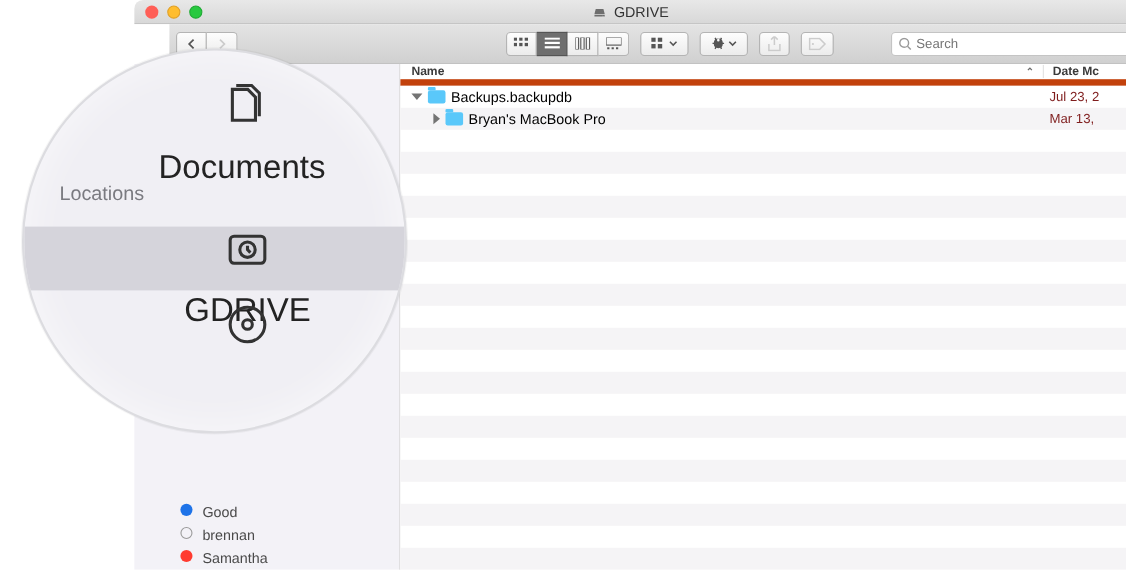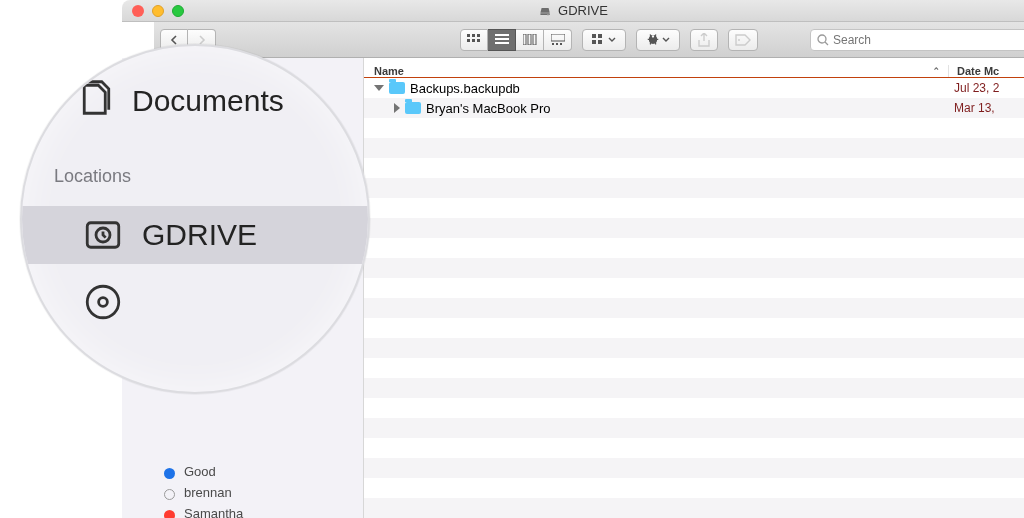--- a/index.html
+++ b/index.html
@@ -59,27 +59,27 @@
     display:flex; align-items:center; padding:0 6px; gap:4px; color:#9a9a9a; font-size:12px;
   }
   .searchbox input{border:none;outline:none;flex:1;font-size:12px;background:transparent;}
 
   .body{ flex:1; display:flex; overflow:hidden;}
   .sidebar{
     width:242px; background:#f3f2f7; border-right:1px solid #d7d7d7;
     padding-top:400px; font-size:13px; color:#4a4a4a;
   }
   .tags-list{padding-left:42px;}
-  .tag-row{display:flex;align-items:flex-end;gap:9px;height:21px;}
+  .tag-row{display:flex;align-items:flex-start;gap:9px;height:21px;}
   .dot{width:11px;height:11px;border-radius:50%;}
   .dot.hollow{border:1.5px solid #9a9a9a;background:transparent;}
   .main{flex:1; display:flex; flex-direction:column;}
   .col-header{
-    height:20px; background:#fff; border-bottom:1px solid #c2410c;
-    display:flex; align-items:flex-end; font-size:11px; font-weight:600; color:#3a3a3a;
+    height:20px; background:#fff; border-bottom:6px solid #c2410c;
+    display:flex; align-items:center; font-size:11px; font-weight:600; color:#3a3a3a;
   }
   .col-name{flex:1; padding-left:10px; display:flex; align-items:center;}
   .col-name .caret-up{margin-left:auto;margin-right:8px;font-size:9px;color:#6a6a6a;}
   .col-date{width:76px; padding-left:8px; border-left:1px solid #e2e2e2;}
   .list{flex:1; background:#fff;}
   .row{height:20px; display:flex; align-items:center; font-size:13px;}
   .row:nth-child(odd){}
   .row:nth-child(even){background:#f5f4f6;}
   .row.empty{height:20px;}
   .cell-name{flex:1; display:flex; align-items:center; gap:5px;}
@@ -95,21 +95,21 @@
     position:absolute;
     left:20px; top:44px;
     width:350px; height:350px;
     border-radius:50%;
     background:#f0eff4;
     border:2px solid #dcdce0;
     overflow:hidden;
     box-shadow: inset 0 0 40px rgba(255,255,255,.6), 0 0 0 1px rgba(0,0,0,.04);
   }
   .mag-inner{ position:absolute; inset:0; }
-  .mag-row{display:flex;align-items:center;gap:18px;font-size:30px;color:#232323;}
+  .mag-row{display:flex;align-items:center;gap:18px;font-size:30px;color:#232323;flex-direction:column;}
   .mag-row.selected{background:#d5d4db;}
   .mag-heading{font-size:18px;color:#7a7a80;}
   .mag-icon{width:42px;height:42px;flex:none;}
 
 </style>
 </head>
 <body>
 
 <div class="window">
 

